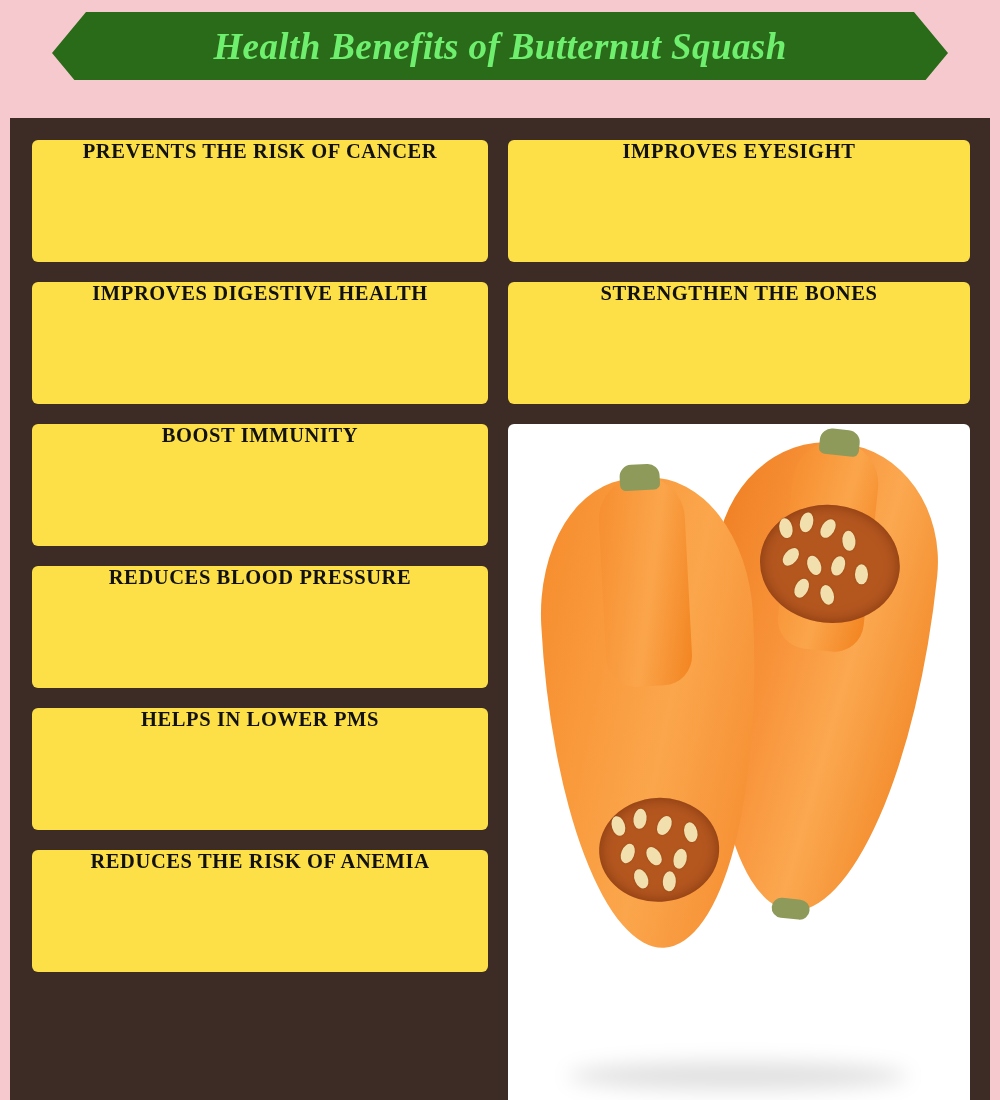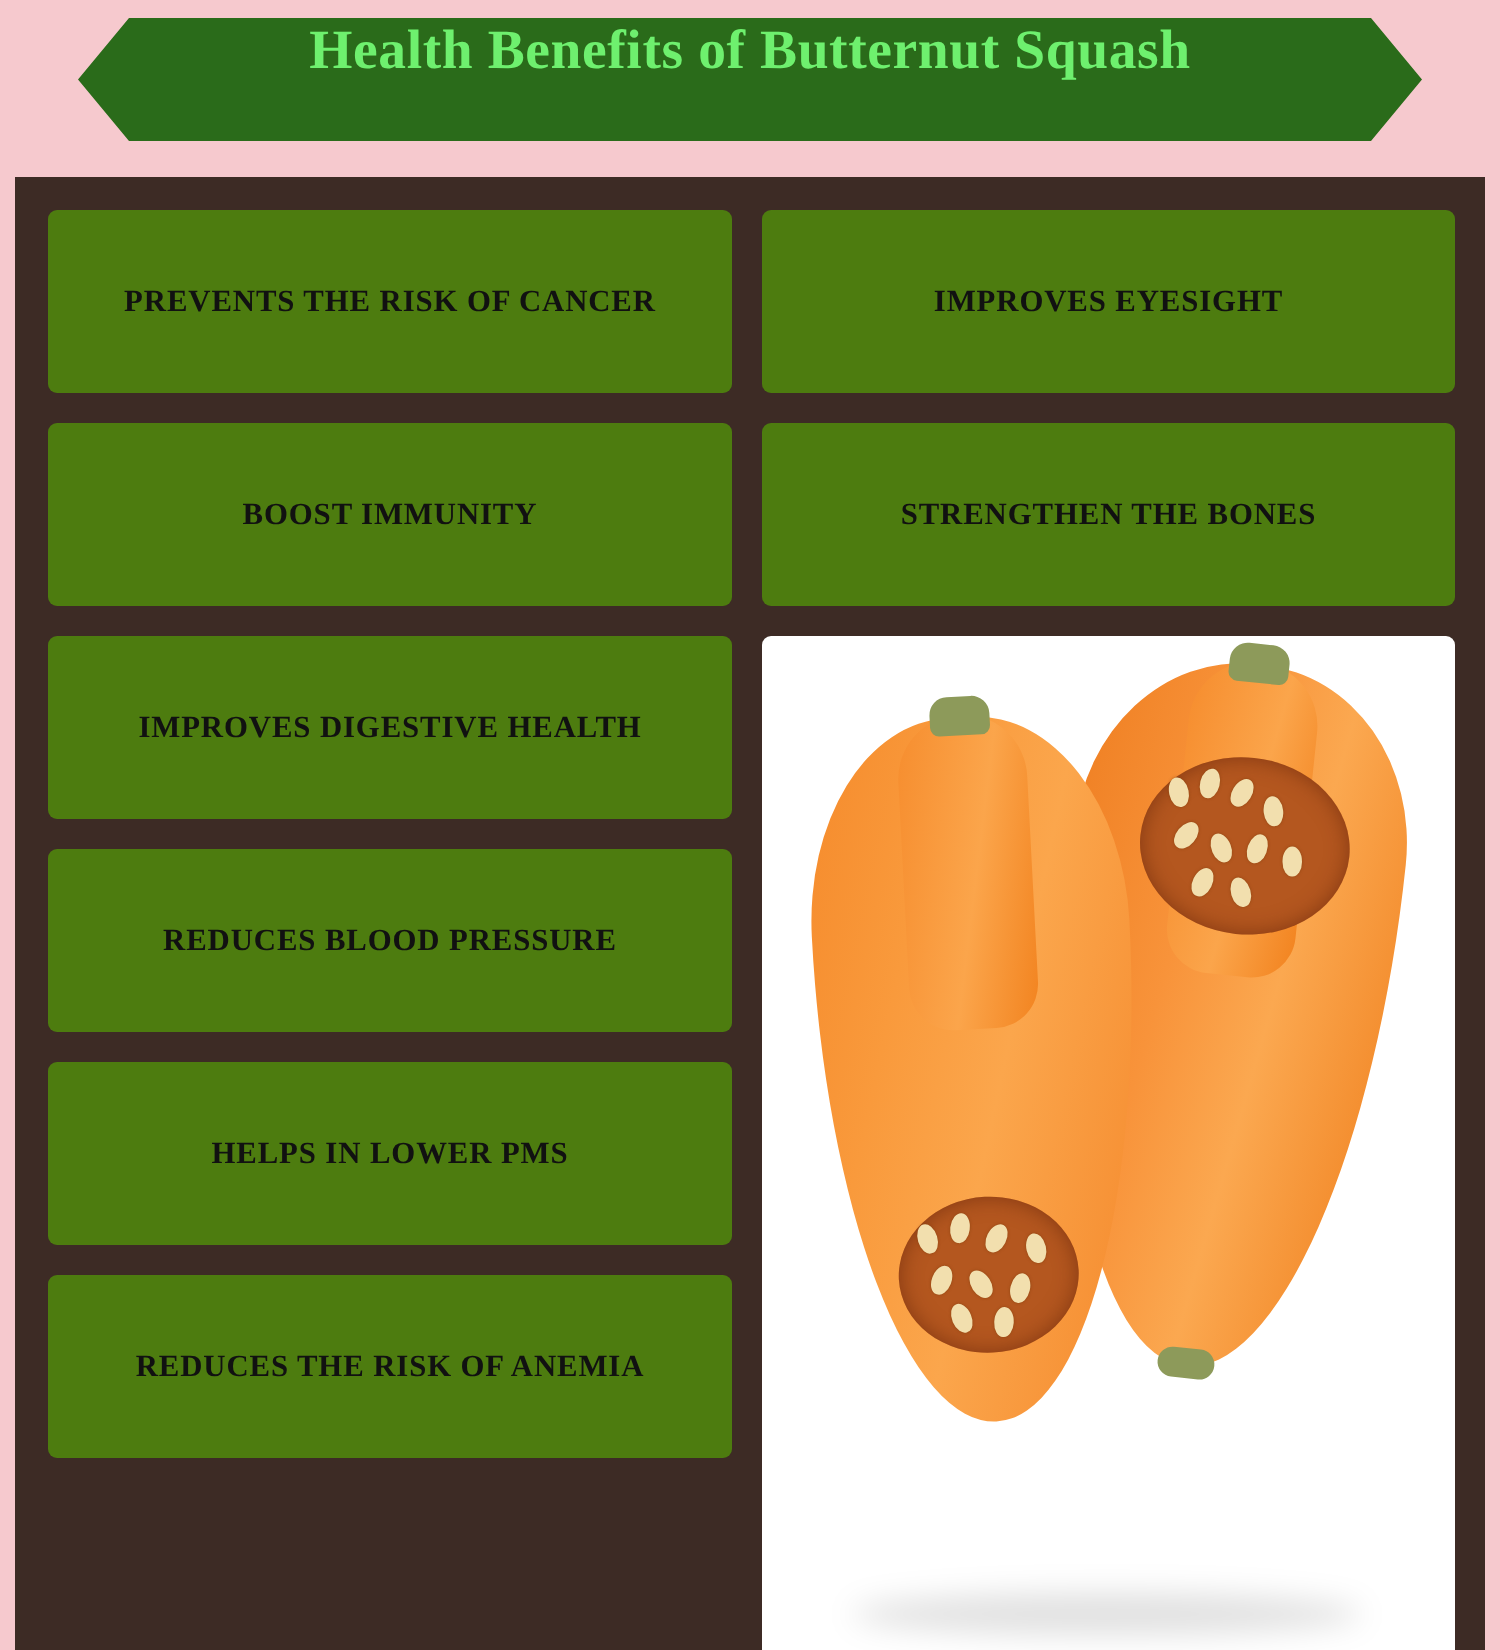--- a/index.html
+++ b/index.html
@@ -18,24 +18,26 @@
     position: relative;
     width: 1000px;
     height: 104px;
     background: #f6c9ce;
   }
   .banner {
     position: absolute;
     left: 52px;
     top: 12px;
     width: 896px;
-    height: 82px;
+    height: 68px;
     background: #2a6b1a;
     display: flex;
+    align-items: center;
     justify-content: center;
+    font-style: italic;
   }
   
   .banner::before,
   .banner::after {
     content: "";
     position: absolute;
     top: 0;
     width: 34px;
     height: 82px;
     background: #f6c9ce;
@@ -77,25 +79,25 @@
   }
   .col {
     display: flex;
     flex-direction: column;
     gap: 20px;
   }
   .col-left { width: 456px; }
   .col-right { width: 462px; }
 
   .card {
-    background: #4d7c0f;
+    background: #fde047;
     border-radius: 6px;
     height: 122px;
     display: flex;
-    align-items: center;
+    align-items: flex-start;
     justify-content: center;
     flex: none;
   }
   .card-text {
     font-family: "Liberation Serif", serif;
     font-weight: bold;
     font-size: 20.5px;
     color: #111111;
     text-align: center;
     font-variant: small-caps;
@@ -228,24 +230,24 @@
 </div>
 
 <div class="board">
   <div class="grid">
 
     <div class="col col-left">
       <div class="card">
         <div class="card-text">Prevents the Risk of Cancer</div>
       </div>
       <div class="card">
+        <div class="card-text">Improves Digestive Health</div>
+      </div>
+      <div class="card">
         <div class="card-text">Boost Immunity</div>
-      </div>
-      <div class="card">
-        <div class="card-text">Improves Digestive Health</div>
       </div>
       <div class="card">
         <div class="card-text">Reduces Blood Pressure</div>
       </div>
       <div class="card">
         <div class="card-text">Helps in Lower PMS</div>
       </div>
       <div class="card">
         <div class="card-text">Reduces the Risk of Anemia</div>
       </div>

